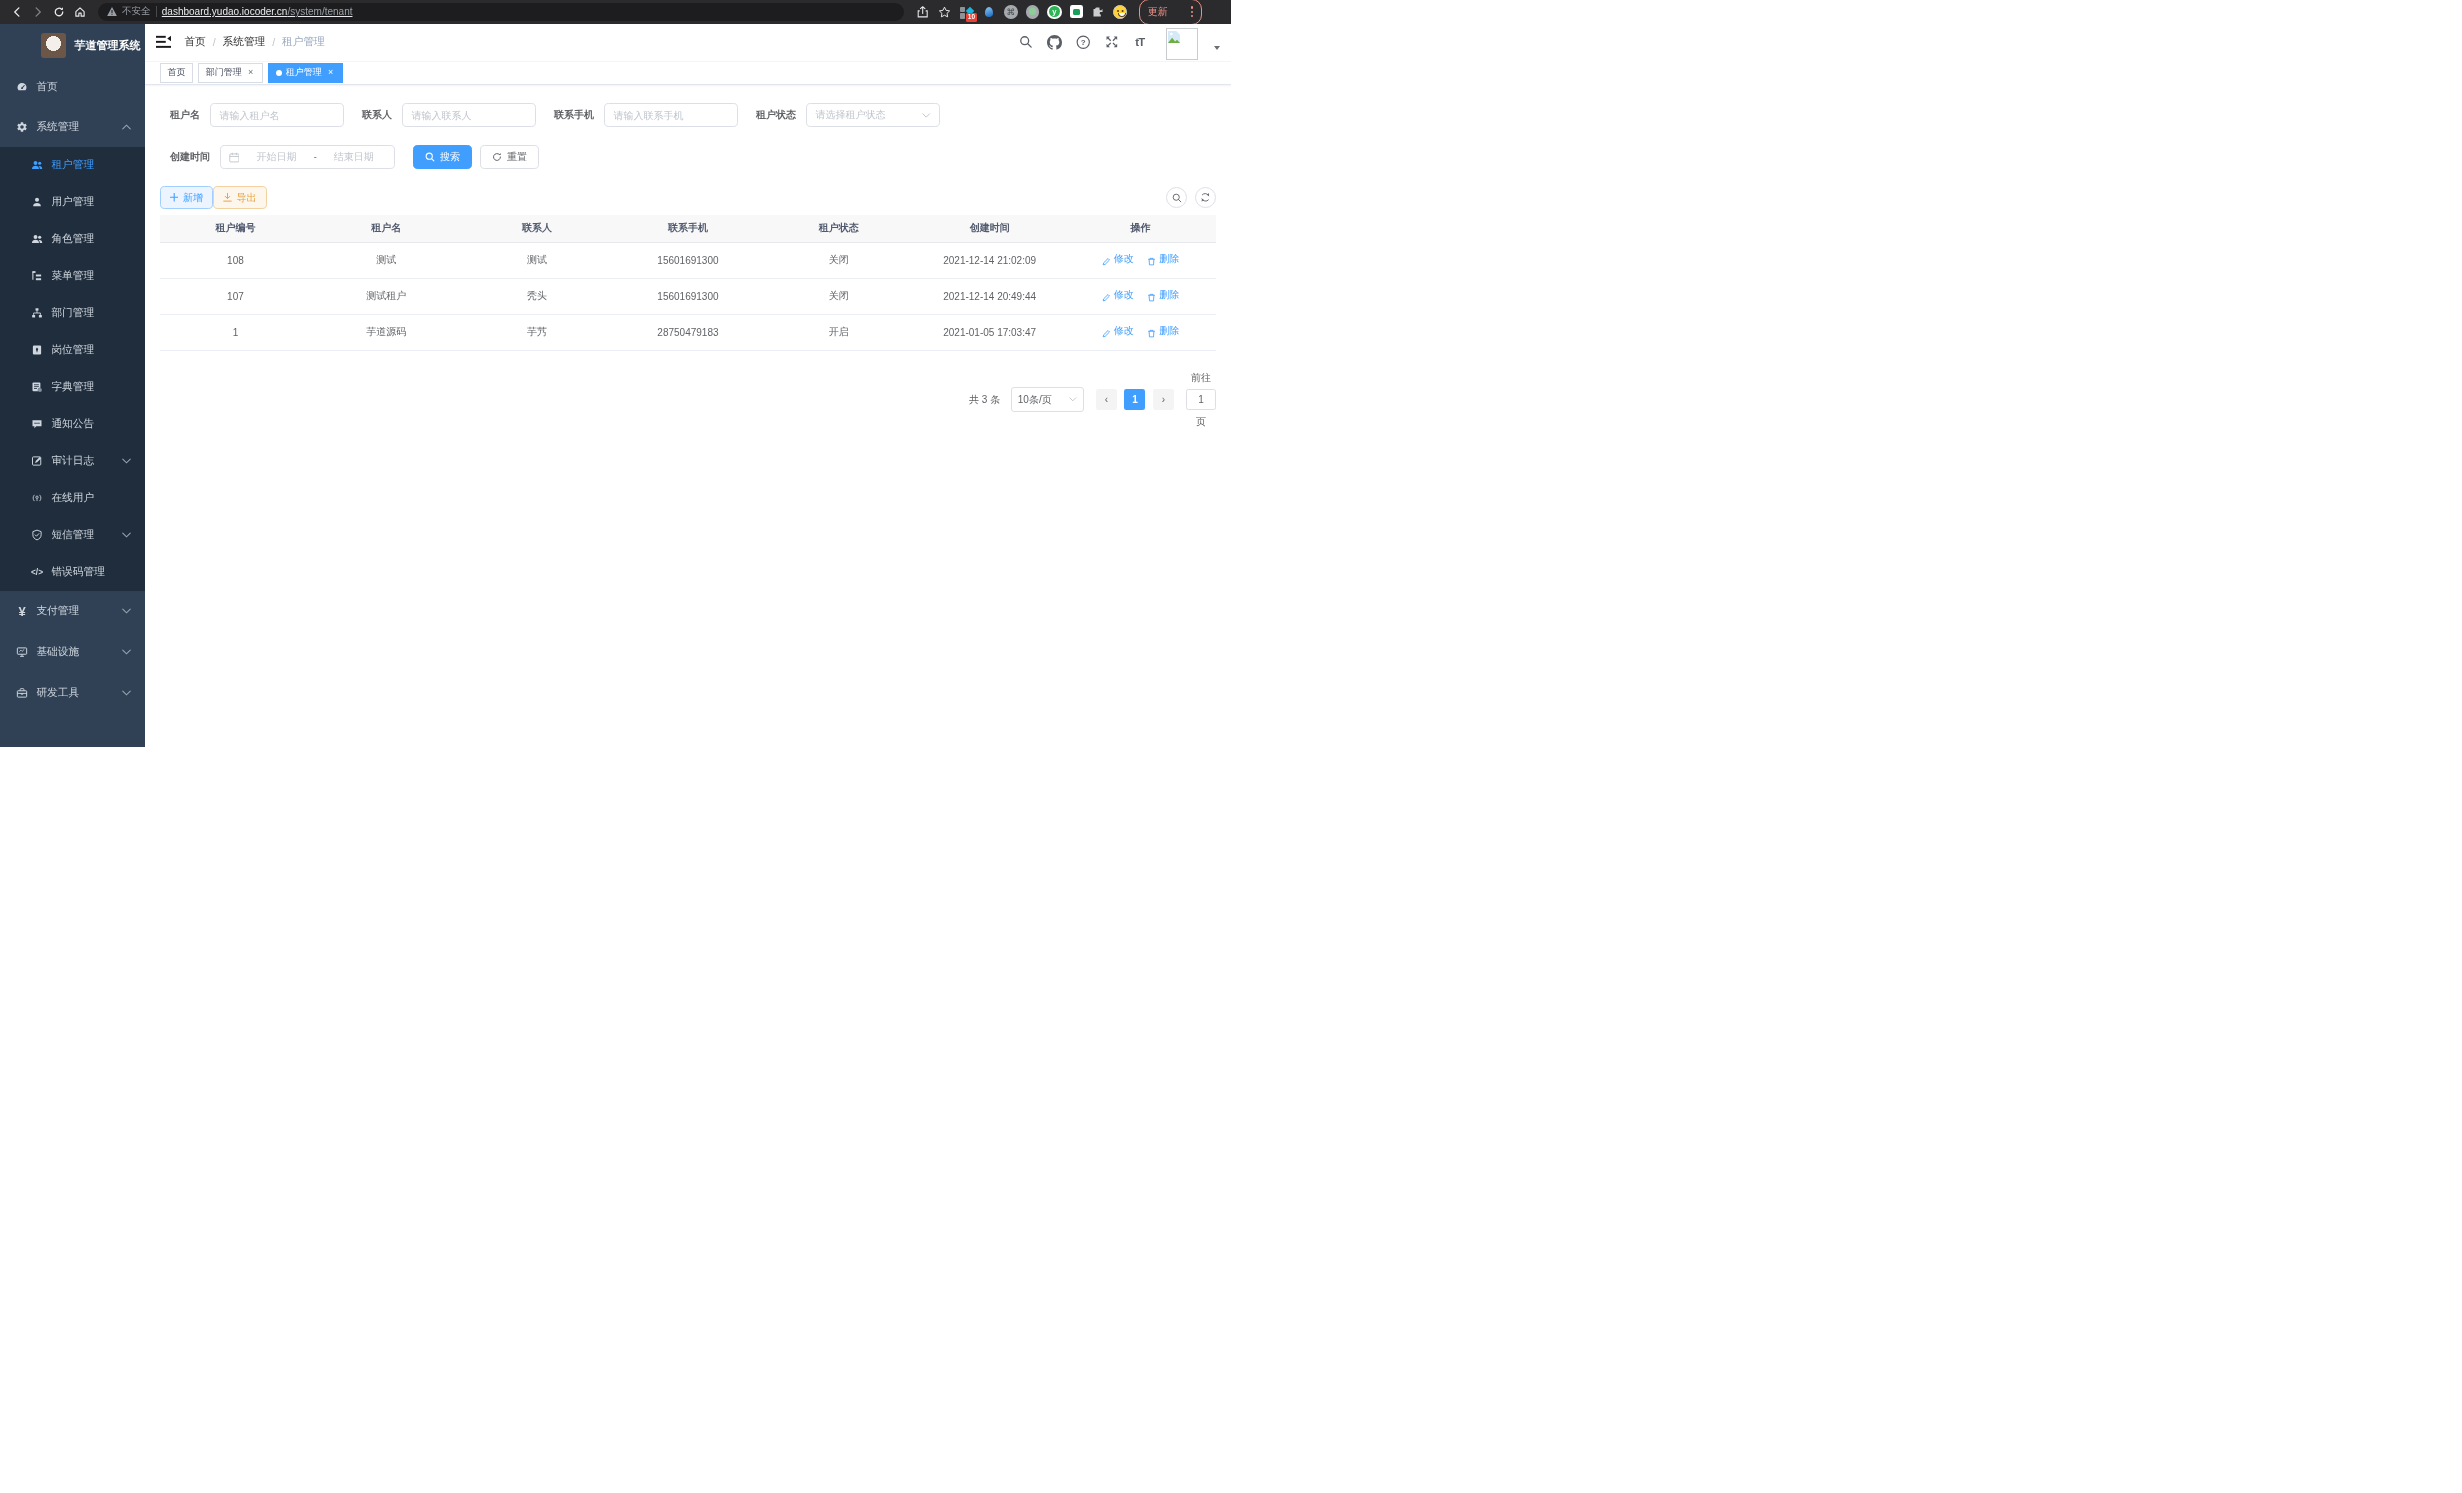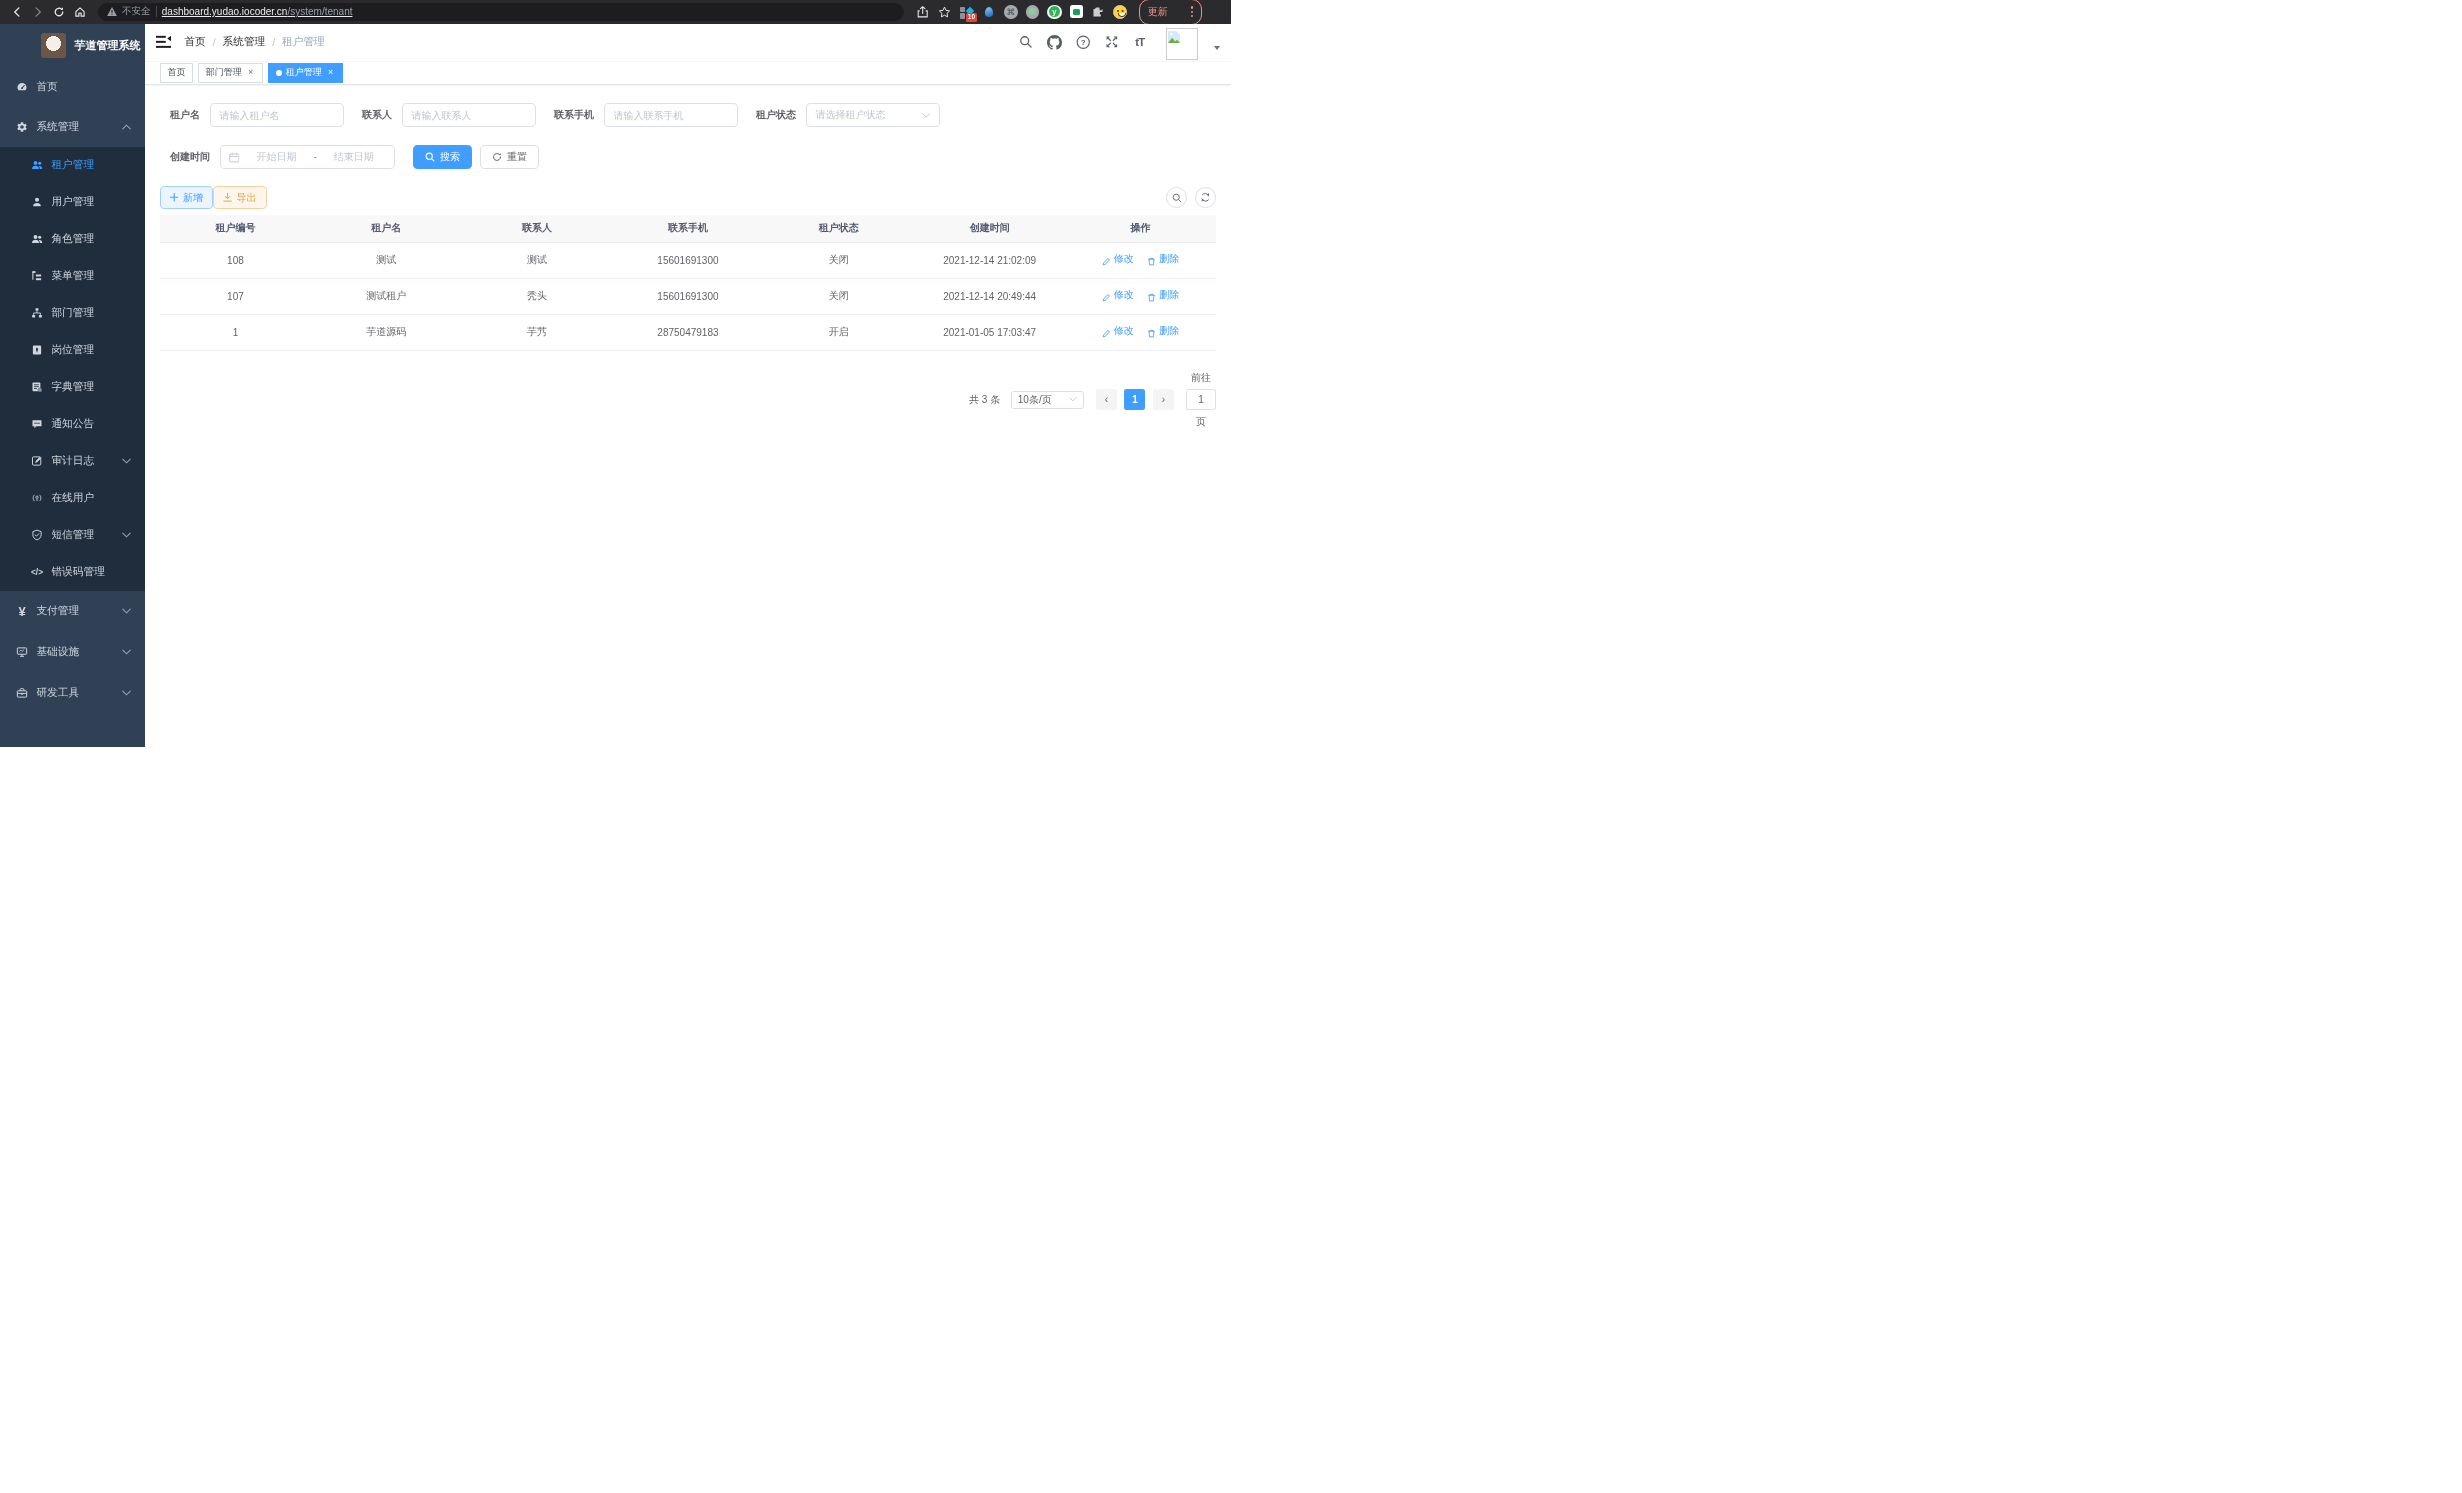--- a/index.html
+++ b/index.html
@@ -98,21 +98,21 @@
   .right-tools { margin-left:auto; display:flex; gap:7.6px; }
   .circ-btn { width:21px; height:21px; border-radius:50%; border:0.8px solid #dcdfe6; background:#fff; display:flex; align-items:center; justify-content:center; color:#606266; cursor:pointer; }
 
   table.data { width:100%; border-collapse:collapse; margin-top:6px; table-layout:fixed; }
   table.data th { height:27px; background:#f8f8f9; color:#515a6e; font-size:10px; font-weight:bold; border-bottom:0.8px solid #e6e8eb; text-align:center; }
   table.data td { height:36px; color:#606266; font-size:10px; text-align:center; border-bottom:0.8px solid #ebeef5; }
   .link { color:#409EFF; font-size:10px; display:inline-flex; align-items:flex-end; gap:3px; cursor:pointer; margin:0 5.3px; }
 
   .pager { display:flex; align-items:center; justify-content:flex-end; margin-top:20px; font-size:10px; color:#606266; gap:3px; }
   .pager .total { margin-right:7.6px; }
-  .psel { display:flex; align-items:center; justify-content:space-between; width:73px; height:18px; border:0.8px solid #dcdfe6; border-radius:3px; padding:0 6px; margin-right:9px; color:#606266; cursor:pointer; }
+  .psel { display:flex; align-items:center; justify-content:space-between; width:73px; height:25px; border:0.8px solid #dcdfe6; border-radius:3px; padding:0 6px; margin-right:9px; color:#606266; cursor:pointer; }
   .pbtn { min-width:21px; height:21px; border-radius:2.3px; background:#f4f4f5; color:#606266; display:flex; align-items:center; justify-content:center; font-size:10px; cursor:pointer; }
   .pbtn.num { background:#409EFF; color:#fff; font-weight:bold; margin:0 4.6px; }
   .jump { display:flex; align-items:center; gap:4.6px; margin-left:9px;flex-direction:column; }
   .jump input { width:30px; height:21px; border:0.8px solid #dcdfe6; border-radius:2.3px; text-align:center; font-size:10px; color:#606266; font-family:inherit; }
   svg { display:block; }
 </style>
 </head>
 <body>
 
 <div class="screen">

